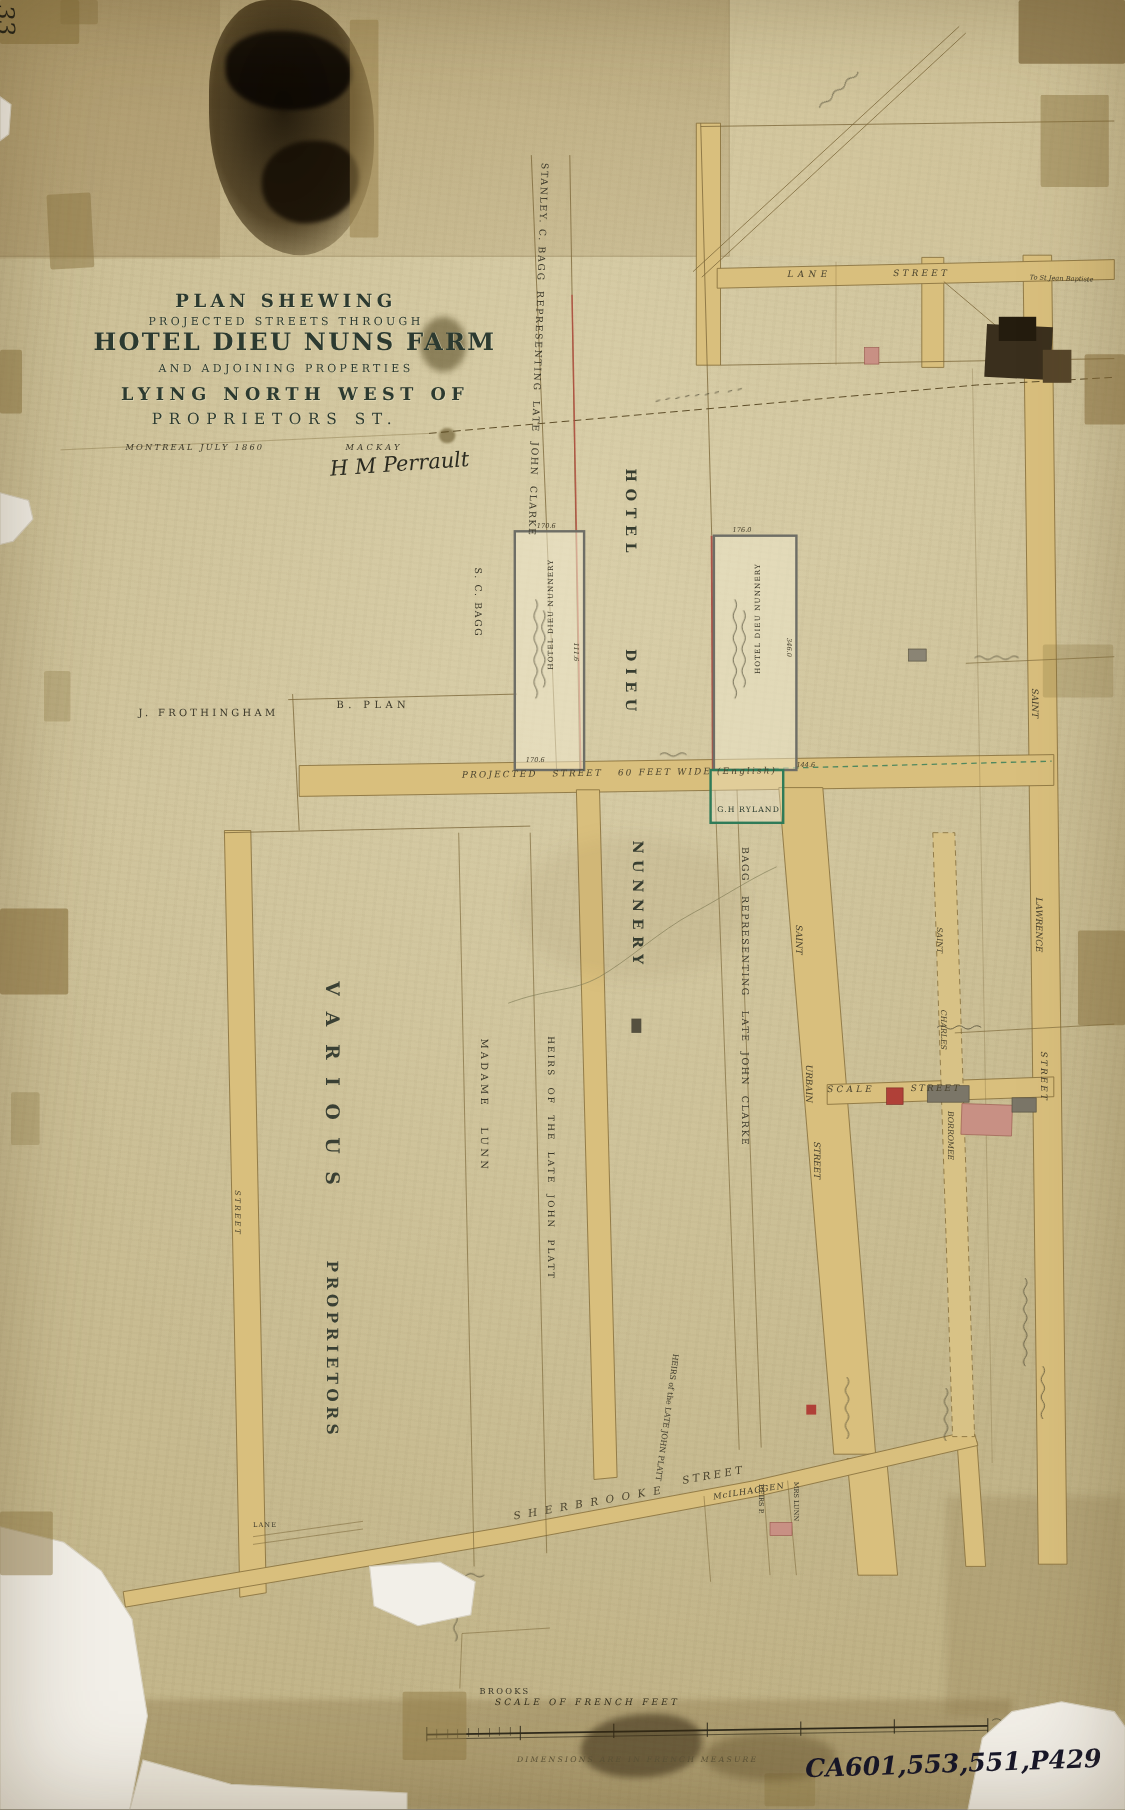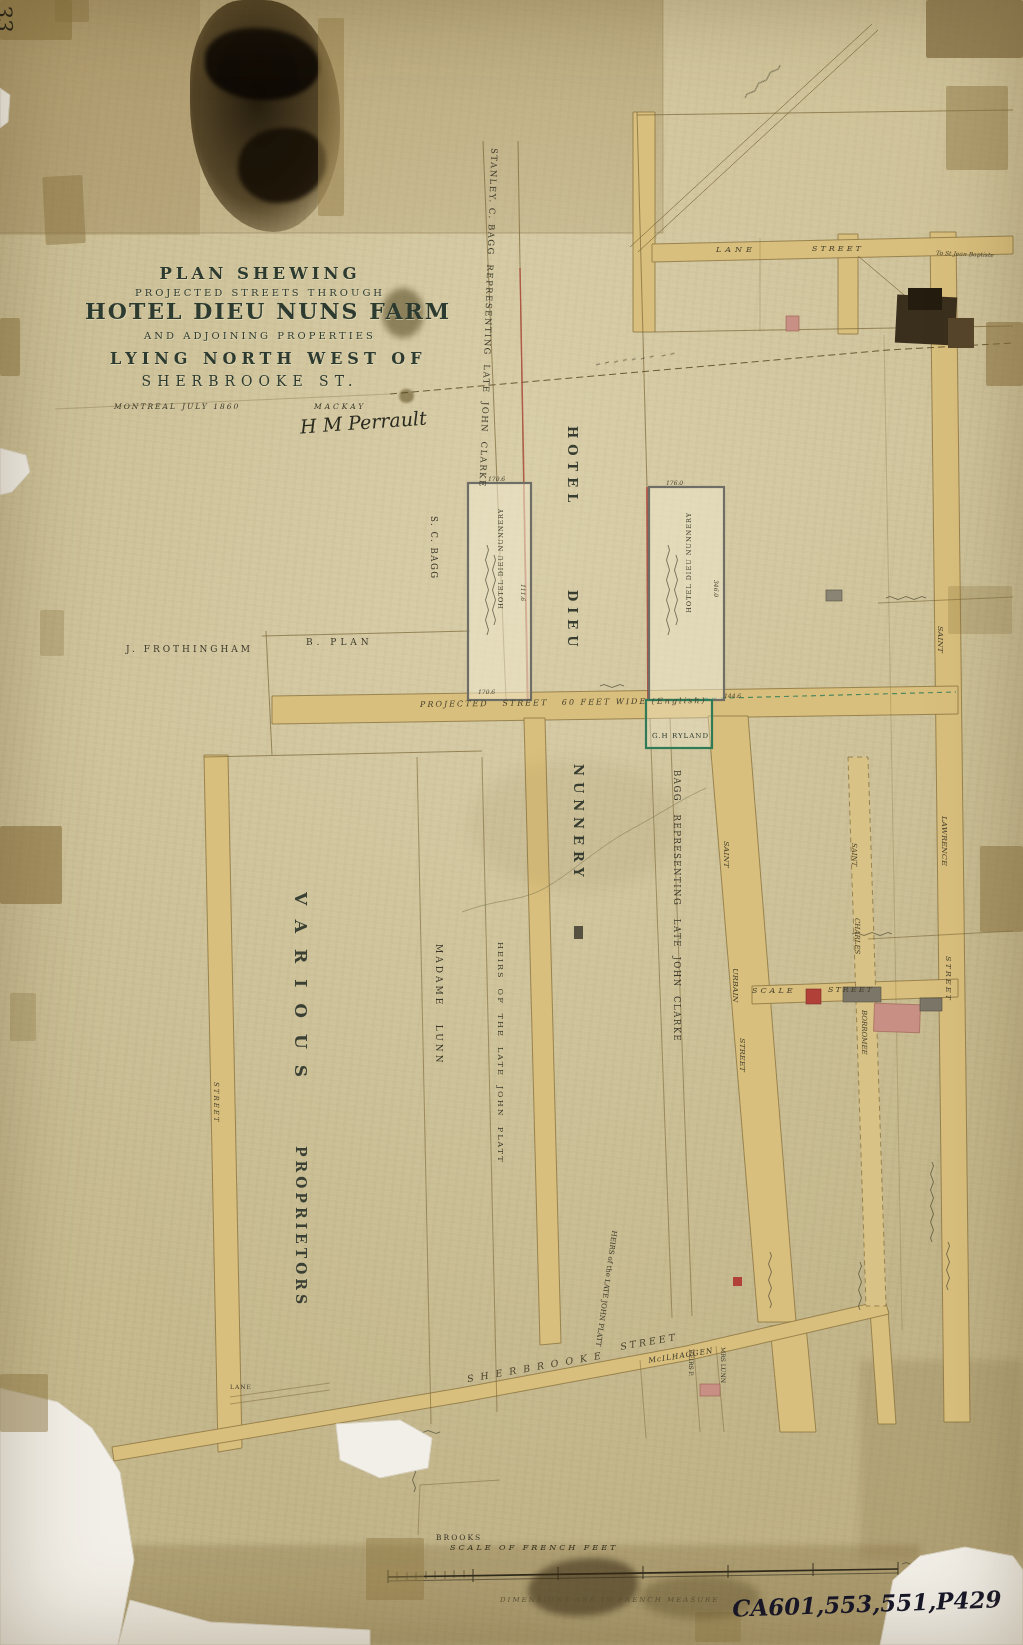--- a/index.html
+++ b/index.html
@@ -220,21 +220,21 @@
   <div class="stain" style="left:640px;top:1575px;width:120px;height:44px;background:rgba(80,64,30,.35);filter:blur(4px);"></div>
   <div class="stain" style="left:470px;top:760px;width:210px;height:130px;background:rgba(110,90,45,.08);filter:blur(8px);"></div>
 
   <span class="t" style="left:14px;top:4px;font-size:22px;font-style:italic;color:#1c1c14;transform:rotate(88deg);transform-origin:left top;">33</span>
 
   <span class="t title b" style="left:120px;top:266px;width:280px;font-size:16.5px;letter-spacing:4px;">PLAN SHEWING</span>
   <span class="t title" style="left:120px;top:288px;width:280px;font-size:10px;letter-spacing:3px;">PROJECTED STREETS THROUGH</span>
   <span class="t title b" style="left:85px;top:300px;width:340px;font-size:22px;letter-spacing:2px;">HOTEL DIEU NUNS FARM</span>
   <span class="t title" style="left:120px;top:331px;width:280px;font-size:10px;letter-spacing:3px;">AND ADJOINING PROPERTIES</span>
   <span class="t title b" style="left:110px;top:351px;width:300px;font-size:16px;letter-spacing:5px;">LYING NORTH WEST OF</span>
-  <span class="t title" style="left:130px;top:374px;width:240px;font-size:14px;letter-spacing:6px;">SHERBROOKE ST.</span>
+  <span class="t title" style="left:130px;top:374px;width:240px;font-size:14px;letter-spacing:6px;">PROPRIETORS ST.</span>
   <span class="t it" style="left:114px;top:403px;font-size:7.5px;letter-spacing:2px;">MONTREAL</span>
   <span class="t it" style="left:182px;top:403px;font-size:7.5px;letter-spacing:2px;">JULY 1860</span>
   <span class="t it" style="left:314px;top:403px;font-size:7.5px;letter-spacing:3px;">MACKAY</span>
   <span class="t it" style="left:300px;top:413px;font-size:19px;color:#2a2a20;transform:rotate(-4deg);">H M Perrault</span>
 
   <span class="t street-lbl" style="left:716px;top:246px;font-size:8px;letter-spacing:4px;">LANE</span>
   <span class="t street-lbl" style="left:812px;top:245px;font-size:8px;letter-spacing:3px;">STREET</span>
   <span class="t it" style="left:936px;top:251px;font-size:6px;color:#403c2c;transform:rotate(2deg);">To St Jean Baptiste</span>
 
   <span class="t v pre" style="left:484px;top:148px;font-size:8.5px;letter-spacing:1.5px;transform:rotate(2deg);">STANLEY. C. BAGG  REPRESENTING  LATE  JOHN  CLARKE</span>
@@ -281,18 +281,18 @@
 
   <span class="t street-lbl" style="left:466px;top:1362px;font-size:9.5px;letter-spacing:7px;transform:rotate(-10deg);">SHERBROOKE</span>
   <span class="t street-lbl" style="left:620px;top:1337px;font-size:9.5px;letter-spacing:3px;transform:rotate(-10deg);">STREET</span>
   <span class="t" style="left:230px;top:1384px;font-size:6px;letter-spacing:1px;">LANE</span>
   <span class="t" style="left:436px;top:1491px;font-size:7.5px;letter-spacing:2px;margin-top:43px;">BROOKS</span>
   <span class="t it" style="left:648px;top:1352px;font-size:7.5px;letter-spacing:1px;transform:rotate(-9deg);">McILHAGGEN</span>
   <span class="t v" style="left:688px;top:1349px;font-size:6px;">HEIRS P.</span>
   <span class="t v" style="left:720px;top:1347px;font-size:6px;">MRS LUNN</span>
 
   <span class="t it" style="left:450px;top:1544px;font-size:8px;letter-spacing:3px;color:#34301e;">SCALE OF FRENCH FEET</span>
-  <span class="t it" style="left:500px;top:1597px;font-size:7px;letter-spacing:2px;color:#5d5438;">DIMENSIONS ARE IN FRENCH MEASURE</span>
+  <span class="t it" style="left:470px;top:1597px;font-size:7px;letter-spacing:2px;color:#5d5438;">DIMENSIONS ARE IN FRENCH MEASURE</span>
 
   <span class="t it b" style="left:732px;top:1592px;font-size:23px;color:#141428;transform:rotate(-2deg);">CA601,553,551,P429</span>
 
   <div class="ov" style="left:0;top:0;width:1023px;height:1645px;box-shadow:inset 0 0 90px rgba(88,68,32,.35);"></div>
 </div>
 
 </body></html>

